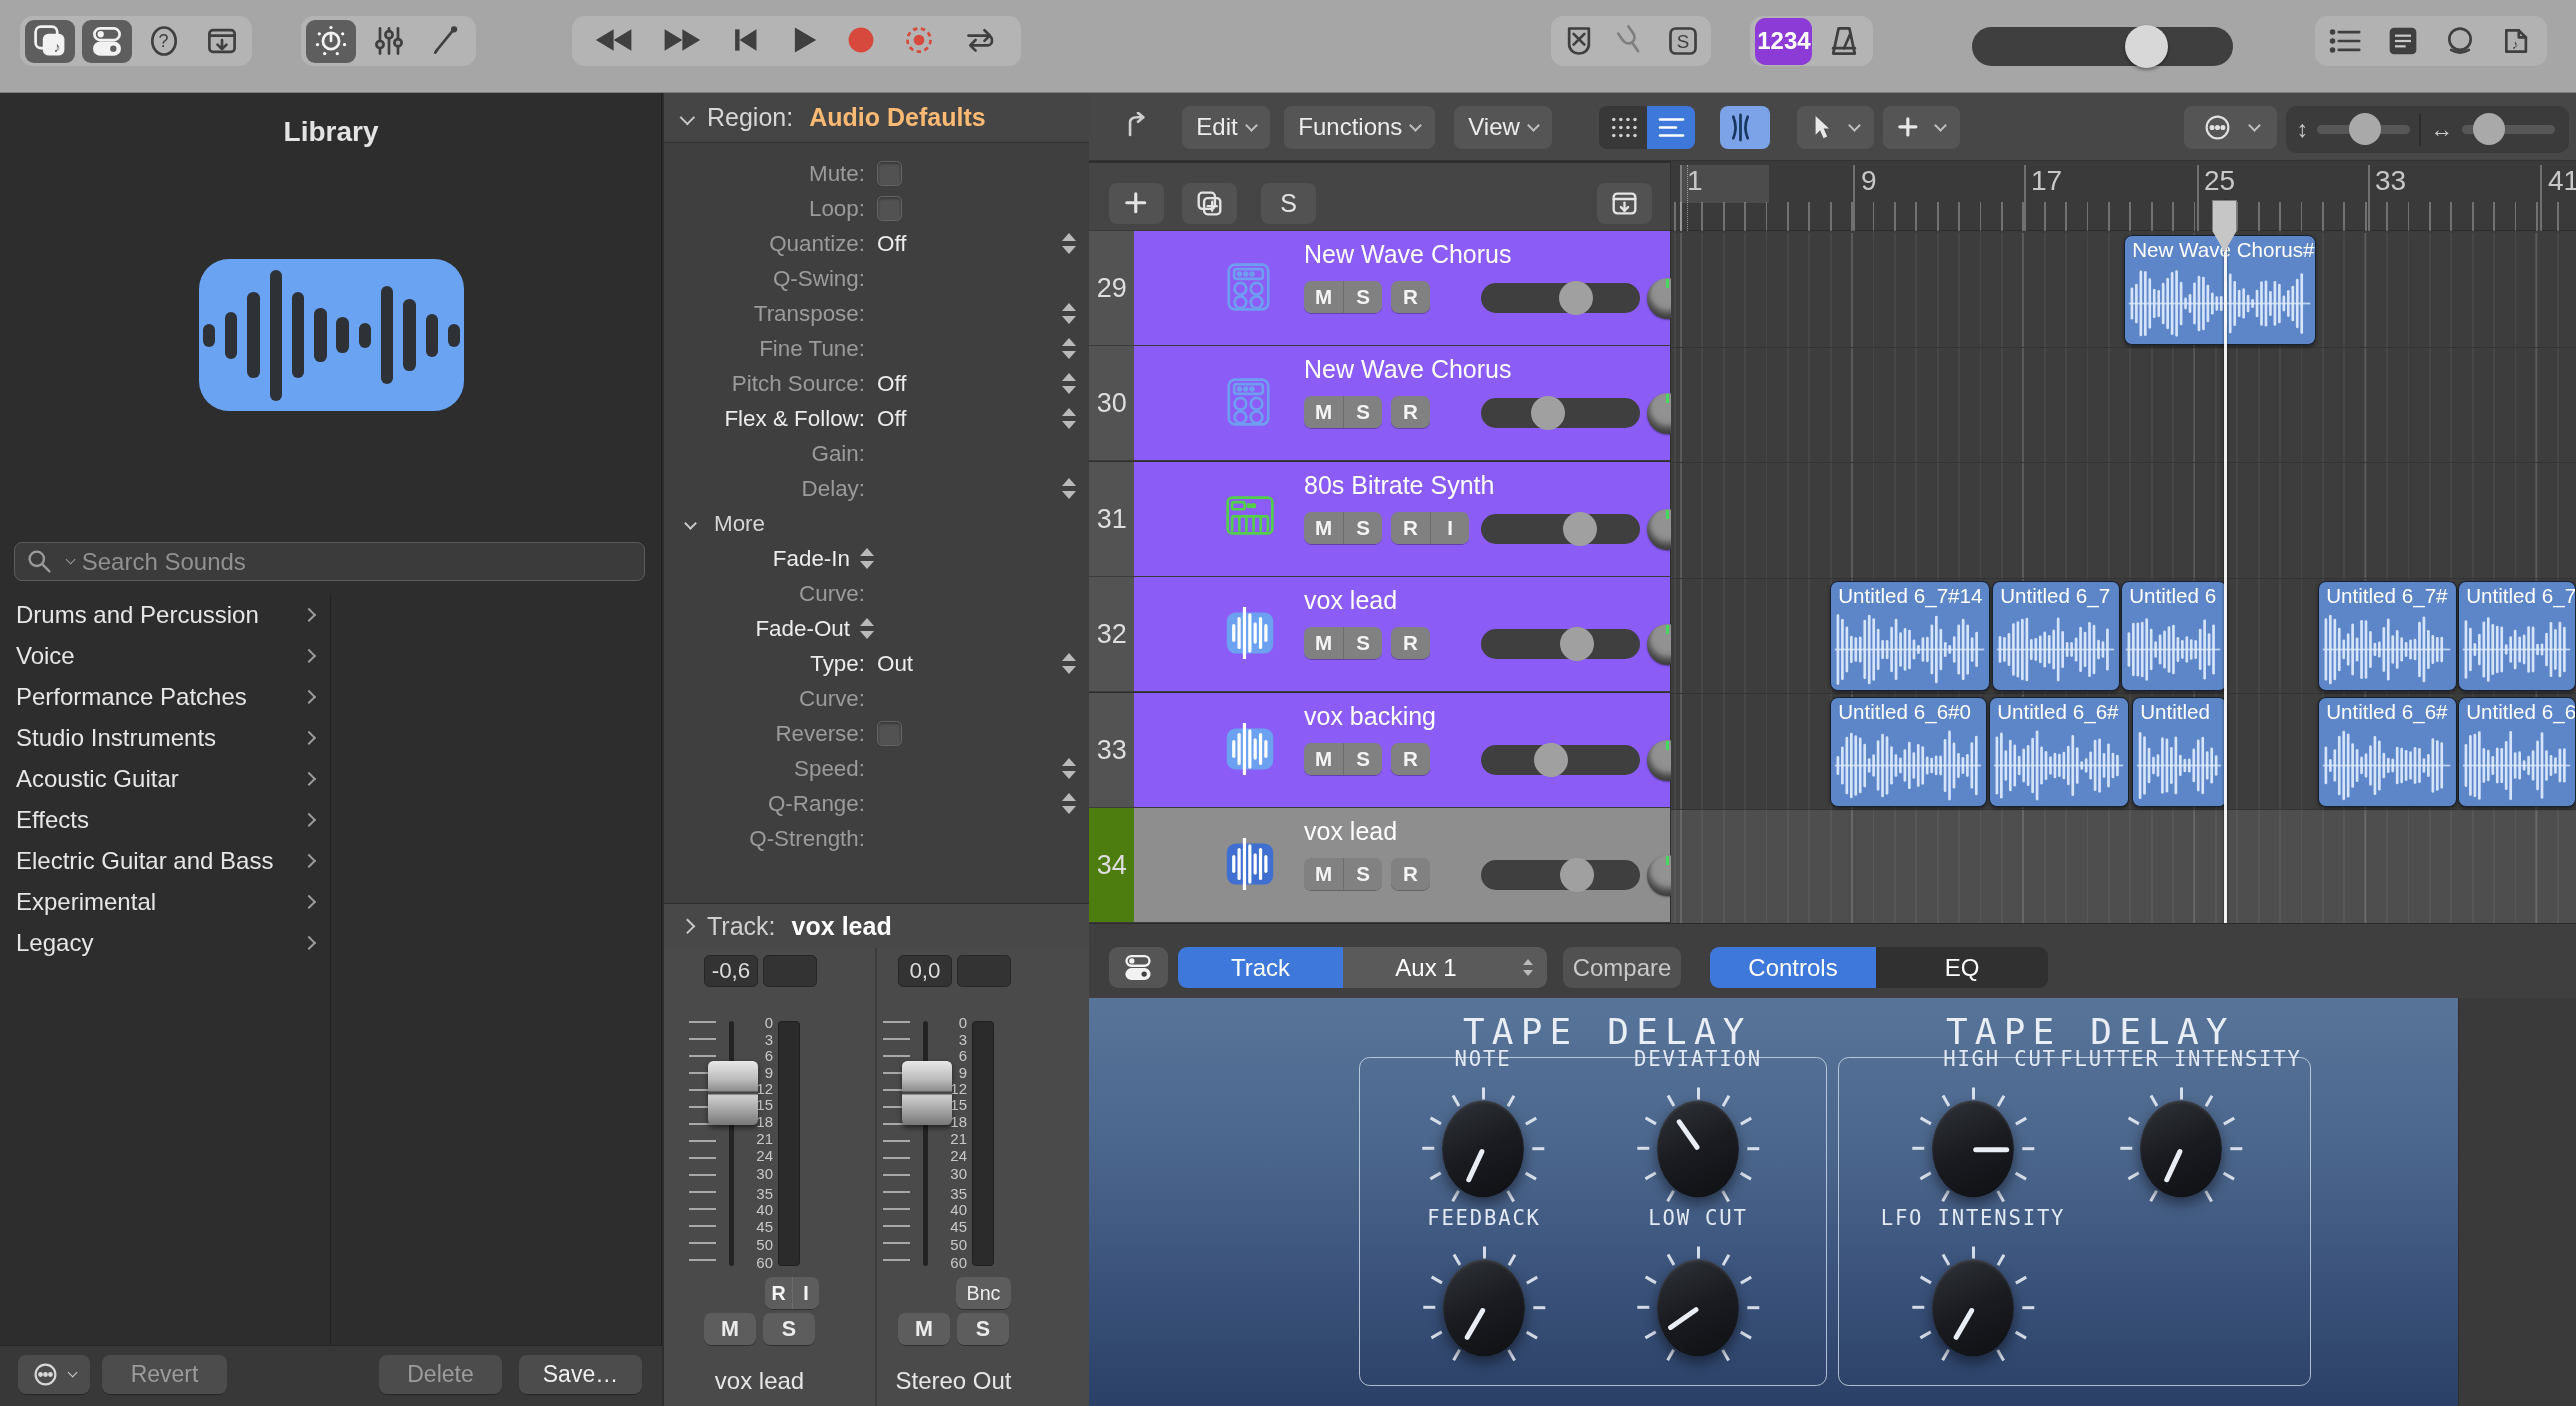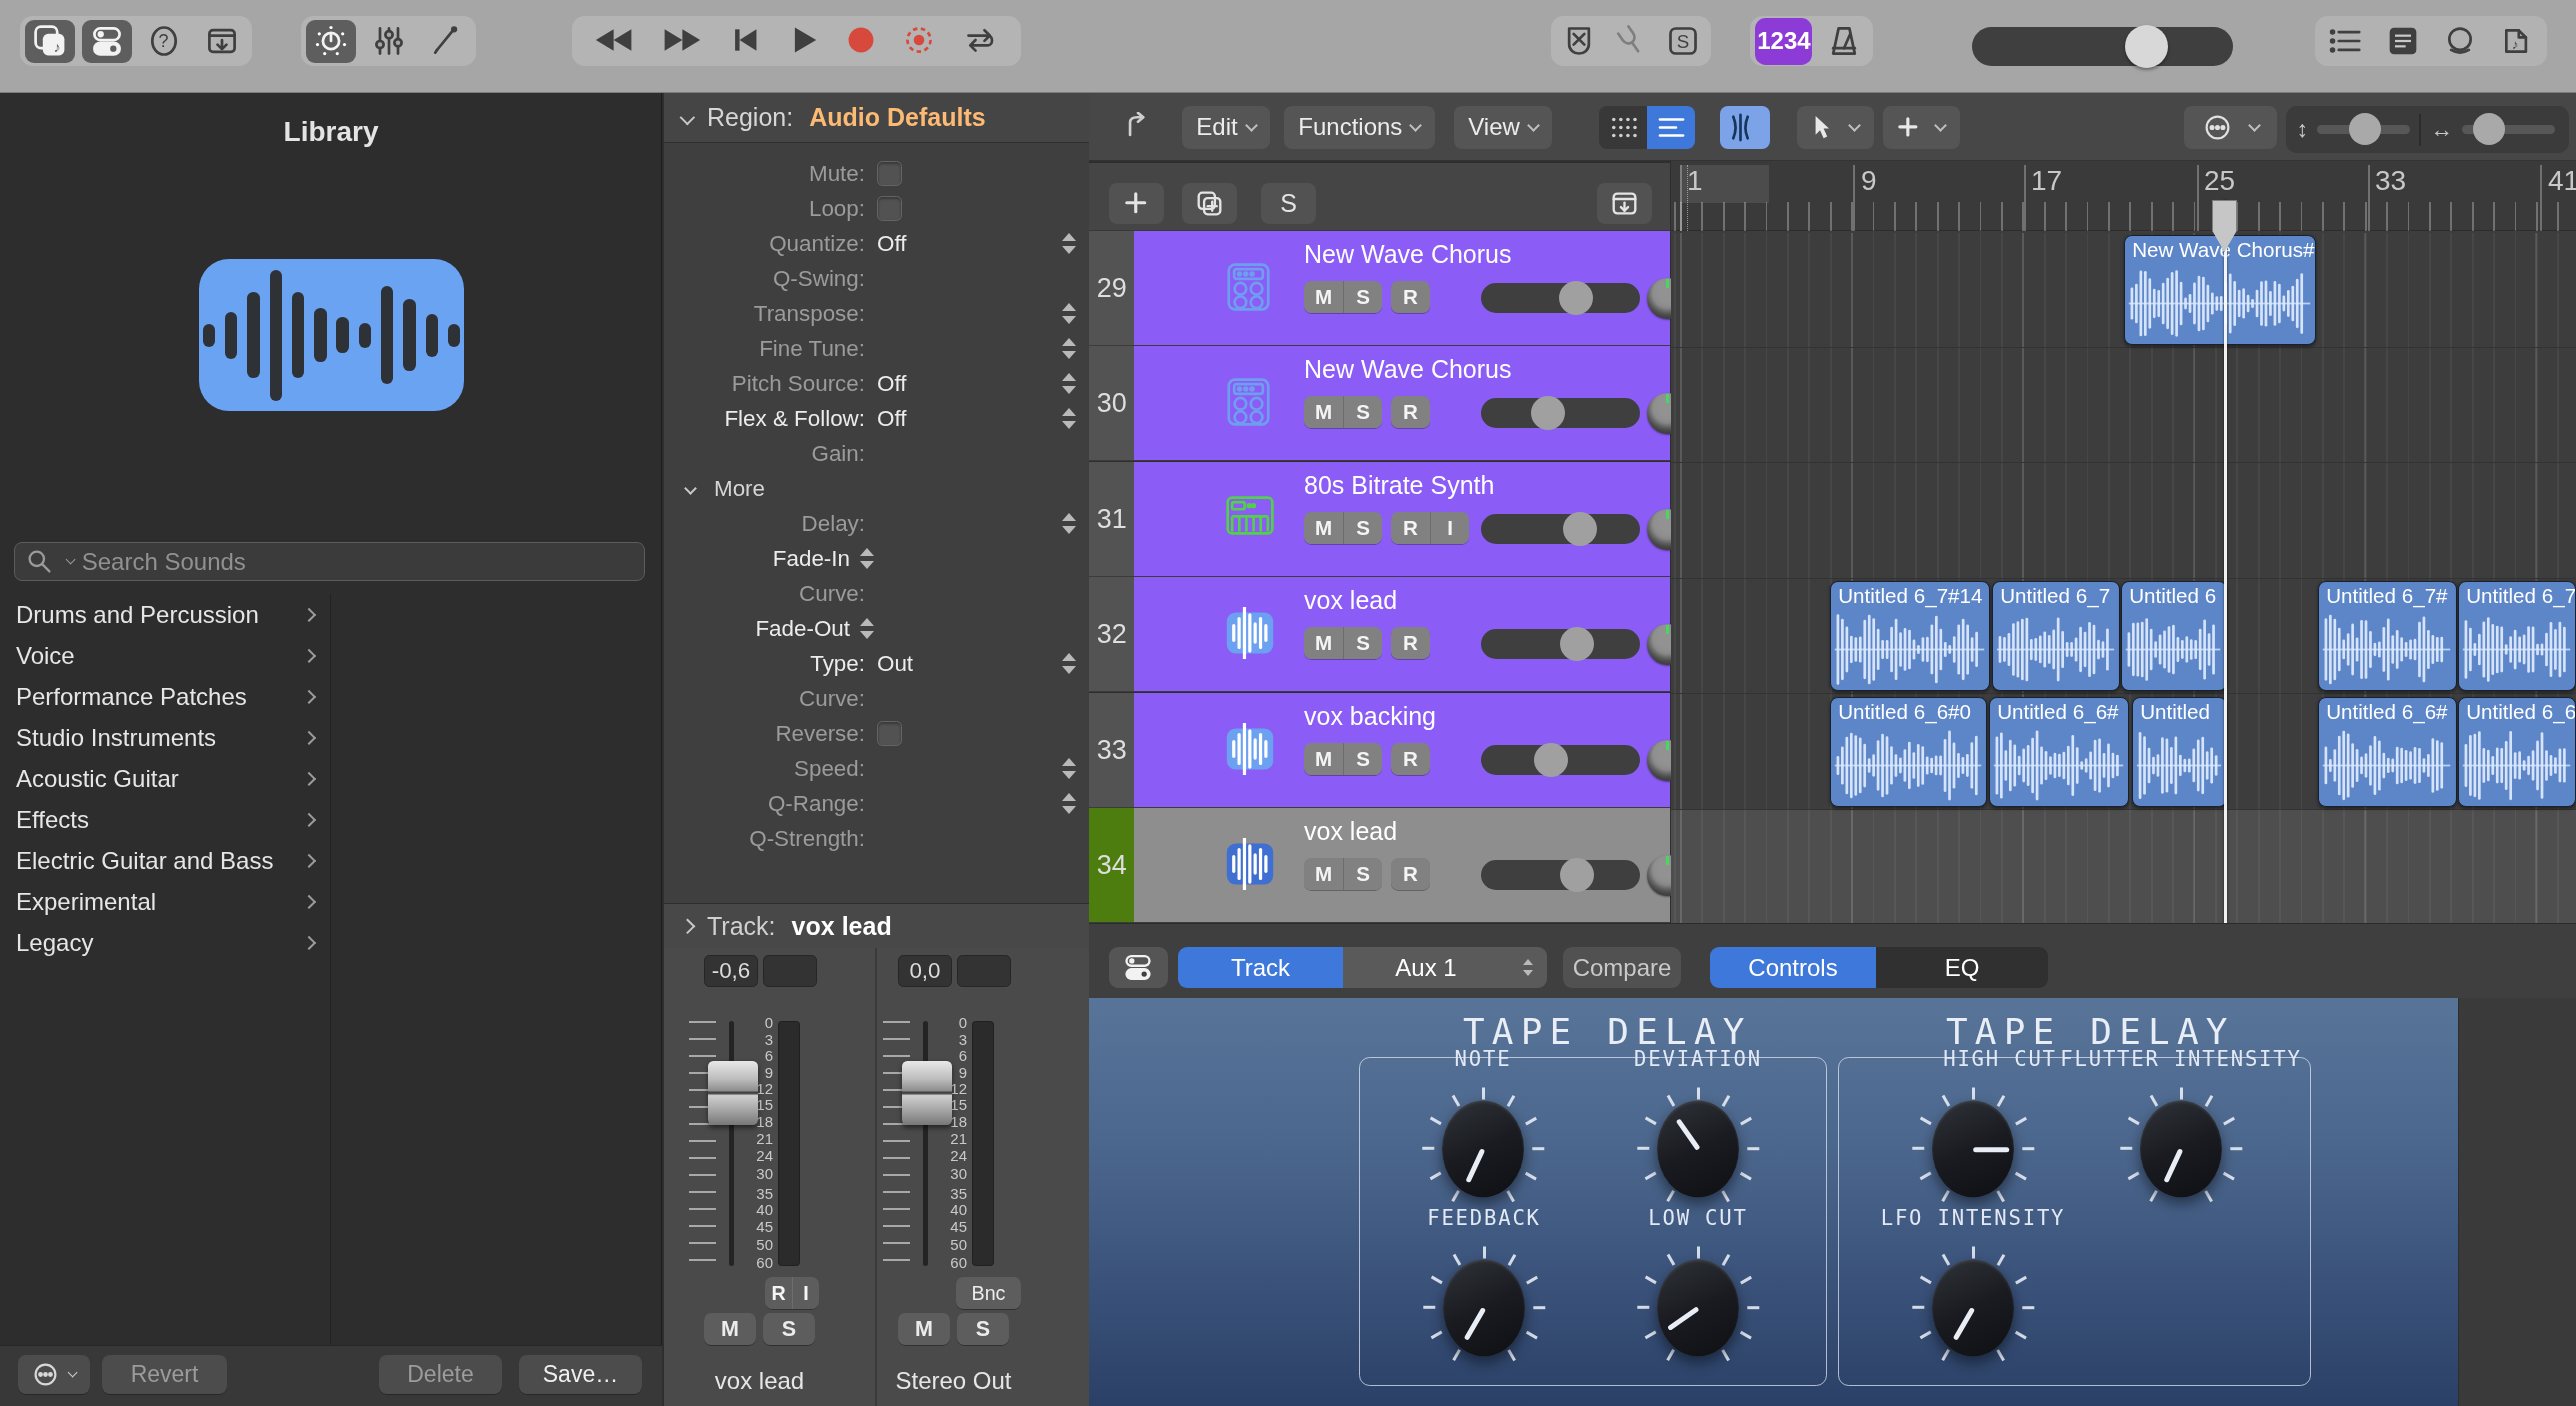--- a/index.html
+++ b/index.html
@@ -504,29 +504,29 @@
           <span class="ival">Off</span>
           <span class="stepper st-right">
             <i class="up"></i>
             <i class="dn"></i>
           </span>
         </div>
         <div class="irow">
           <span class="ilabel">Gain:</span>
         </div>
         <div class="irow">
-          <span class="chev" style="position: absolute; left: 21.5px; width: 9px; height: 9px; border-color: rgb(201, 201, 201);"></span>
-          <span style="position: absolute; left: 50px; font-size: 22.4px; color: rgb(214, 214, 214);">More</span>
-        </div>
-        <div class="irow">
           <span class="ilabel">Delay:</span>
           <span class="stepper st-right">
             <i class="up"></i>
             <i class="dn"></i>
           </span>
+        </div>
+        <div class="irow">
+          <span class="chev" style="position: absolute; left: 21.5px; width: 9px; height: 9px; border-color: rgb(201, 201, 201);"></span>
+          <span style="position: absolute; left: 50px; font-size: 22.4px; color: rgb(214, 214, 214);">More</span>
         </div>
         <div class="irow">
           <span class="ilabel bright" style="right: 240px;">Fade-In</span>
           <span class="stepper" style="left: 193px;">
             <i class="up"></i>
             <i class="dn"></i>
           </span>
         </div>
         <div class="irow">
           <span class="ilabel">Curve:</span>
@@ -622,21 +622,21 @@
       <span class="f-num" style="left: 264px; top: 182px;">21</span>
       <span class="f-num" style="left: 264px; top: 199px;">24</span>
       <span class="f-num" style="left: 264px; top: 217px;">30</span>
       <span class="f-num" style="left: 264px; top: 237px;">35</span>
       <span class="f-num" style="left: 264px; top: 253px;">40</span>
       <span class="f-num" style="left: 264px; top: 270px;">45</span>
       <span class="f-num" style="left: 264px; top: 288px;">50</span>
       <span class="f-num" style="left: 264px; top: 306px;">60</span>
       <div class="meter" style="left: 308px; top: 73px; height: 245px;"></div>
       <div class="f-cap" style="left: 238px; top: 113px;"></div>
-      <div class="sbtn" style="left: 292px; top: 329px; width: 65px; font-size: 19.7px; font-weight: normal;">Bnc</div>
+      <div class="sbtn" style="left: 292px; top: 329px; width: 55px; font-size: 19.7px; font-weight: normal;">Bnc</div>
       <div class="sbtn" style="left: 234px; top: 365px; width: 52px;">M</div>
       <div class="sbtn" style="left: 293px; top: 365px; width: 52px;">S</div>
       <div class="strip-label" style="left: 218px; top: 419px;">Stereo Out</div>
     </div>
 
   <div id="tracks-toolbar">
     <div class="tt-btn" style="left:19.7px;background:transparent">
       <svg width="30" height="30" viewBox="0 0 34 34">
           <g class="glyph" style="stroke:#cfcfcf">
             <path d="M8 26 V12 q0-6 8-6 h6"></path>

